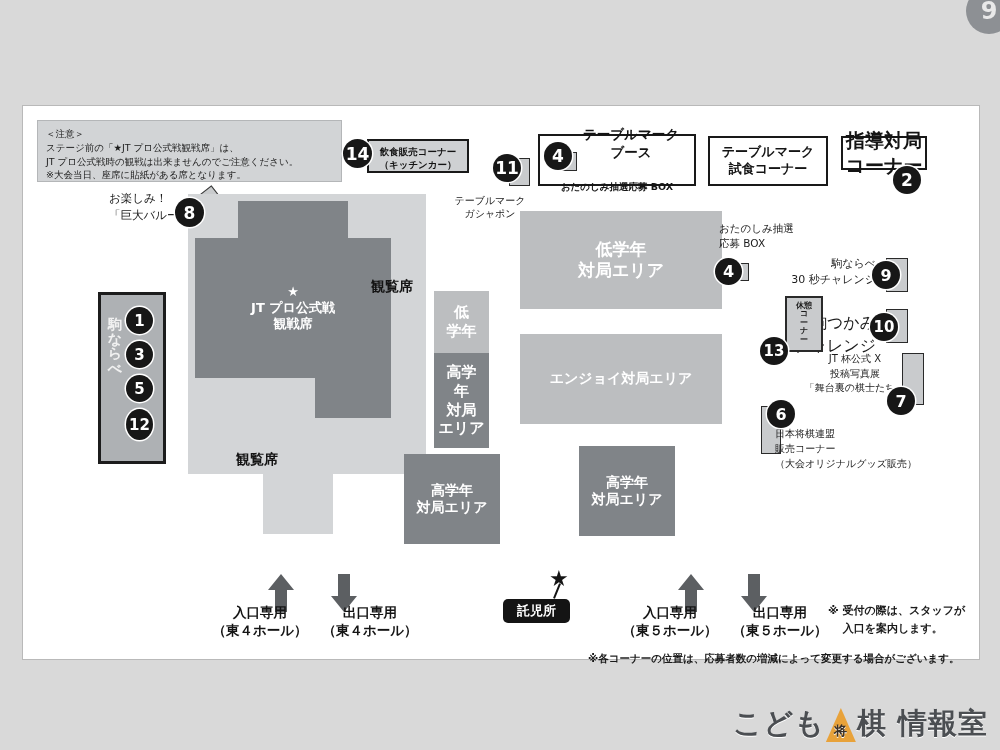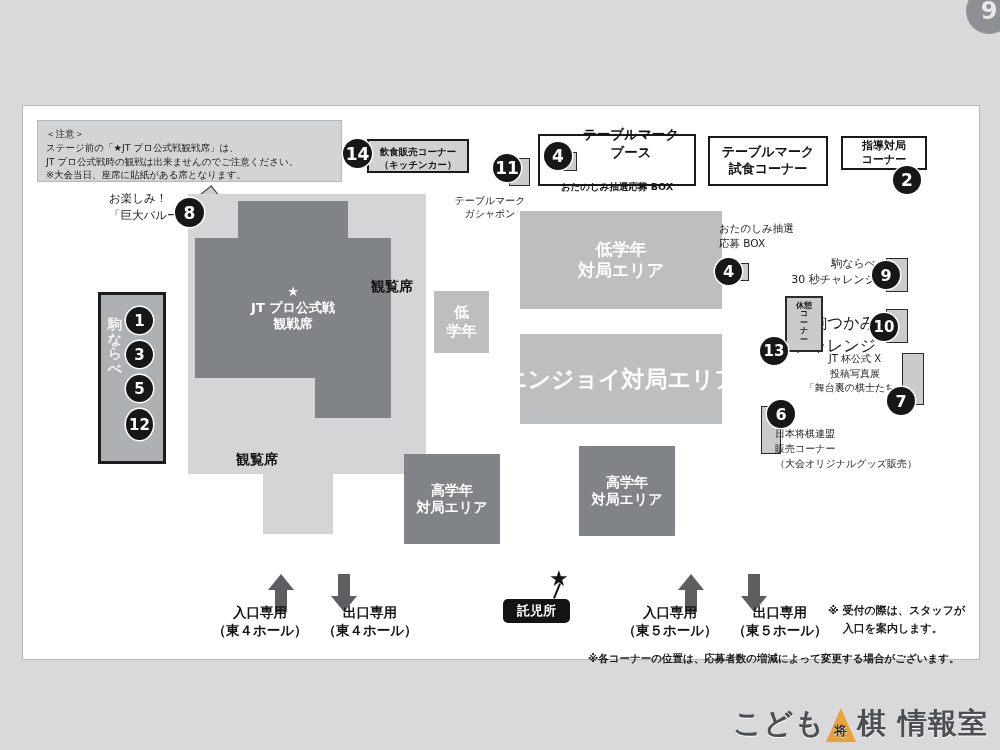--- a/index.html
+++ b/index.html
@@ -111,21 +111,21 @@
       <span style="font-size:9.5px;font-weight:bold;margin-top:20px;">おたのしみ抽選応募 BOX</span>
     </div>
     <div class="kiosk" style="left:535px;top:46px;width:17px;height:17px;"></div>
     <div class="badge" style="left:521px;top:36px;width:28px;height:28px;font-size:17px;">4</div>
 
     <div class="boxlabel" style="left:685px;top:30px;width:120px;height:50px;font-size:13px;">
       <span>テーブルマーク
 試食コーナー</span>
     </div>
 
-    <div class="boxlabel" style="left:818px;top:30px;width:86px;height:34px;font-size:11px;">
+    <div class="boxlabel" style="left:818px;top:30px;width:86px;height:34px;font-size:19px;">
       <span>指導対局
 コーナー</span>
     </div>
     <div class="badge" style="left:870px;top:60px;width:28px;height:28px;font-size:17px;">2</div>
 
     <div class="kiosk" style="left:486px;top:52px;width:19px;height:26px;"></div>
     <div class="badge" style="left:470px;top:48px;width:28px;height:28px;font-size:17px;">11</div>
     <div class="txt" style="left:421px;top:89px;font-size:10px;text-align:center;width:92px;font-weight:500;">テーブルマーク
 ガシャポン</div>
 
@@ -146,28 +146,32 @@
     <div class="blk" style="left:292px;top:262px;width:76px;height:50px;background:#808488;"></div>
     <div class="room" style="left:172px;top:132px;width:196px;height:140px;font-size:13px;">★
 JT プロ公式戦
 観戦席</div>
 
     <div class="txt" style="left:348px;top:172px;font-size:14px;font-weight:bold;color:#141414;">観覧席</div>
     <div class="txt" style="left:213px;top:345px;font-size:14px;font-weight:bold;color:#141414;">観覧席</div>
 
     <div class="room" style="left:411px;top:185px;width:55px;height:62px;background:#bcbec0;font-size:15px;">低
 学年</div>
+    <div class="room" style="left:411px;top:247px;width:55px;height:95px;background:#808488;font-size:15px;">高学
+年
+対局
+エリア</div>
 
     <div class="room" style="left:381px;top:348px;width:96px;height:90px;background:#808488;font-size:14px;">高学年
 対局エリア</div>
 
     <div class="room" style="left:497px;top:105px;width:202px;height:98px;background:#bcbec0;font-size:17px;">低学年
 対局エリア</div>
 
-    <div class="room" style="left:497px;top:228px;width:202px;height:90px;background:#bcbec0;font-size:23px;">エンジョイ対局エリア</div>
+    <div class="room" style="left:497px;top:228px;width:202px;height:90px;background:#bcbec0;font-size:14px;">エンジョイ対局エリア</div>
 
     <div class="room" style="left:556px;top:340px;width:96px;height:90px;background:#808488;font-size:14px;">高学年
 対局エリア</div>
 
     <div class="blk" style="left:75px;top:186px;width:62px;height:166px;background:#aeb1b4;border:3px solid #1c1c1c;">
       <div style="position:absolute;left:5px;top:22px;width:18px;font-size:14px;font-weight:bold;color:#f1f1f1;line-height:1.05;text-align:center;">駒ならべ</div>
       <div class="badge" style="left:25px;top:12px;width:27px;height:27px;font-size:15px;position:absolute;">1</div>
       <div class="badge" style="left:25px;top:46px;width:27px;height:27px;font-size:15px;position:absolute;">3</div>
       <div class="badge" style="left:25px;top:80px;width:27px;height:27px;font-size:15px;position:absolute;">5</div>
       <div class="badge" style="left:25px;top:114px;width:27px;height:31px;font-size:15px;position:absolute;">12</div>

